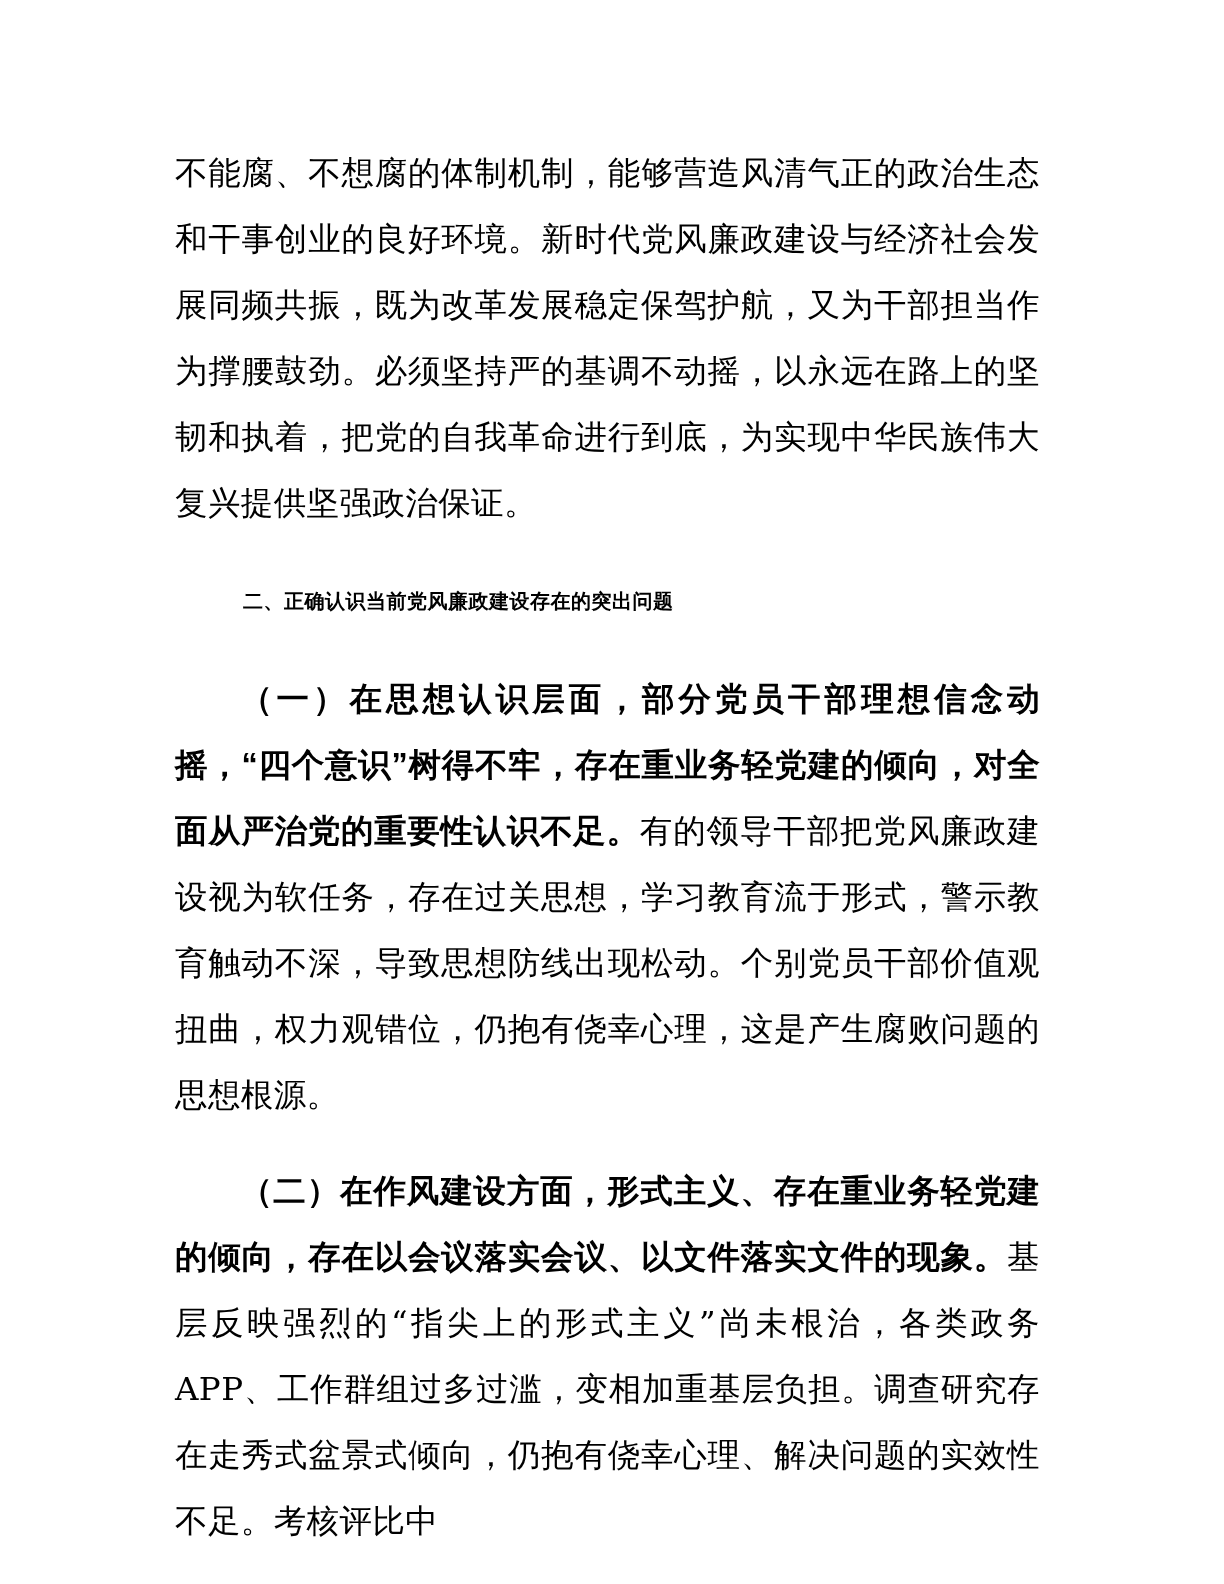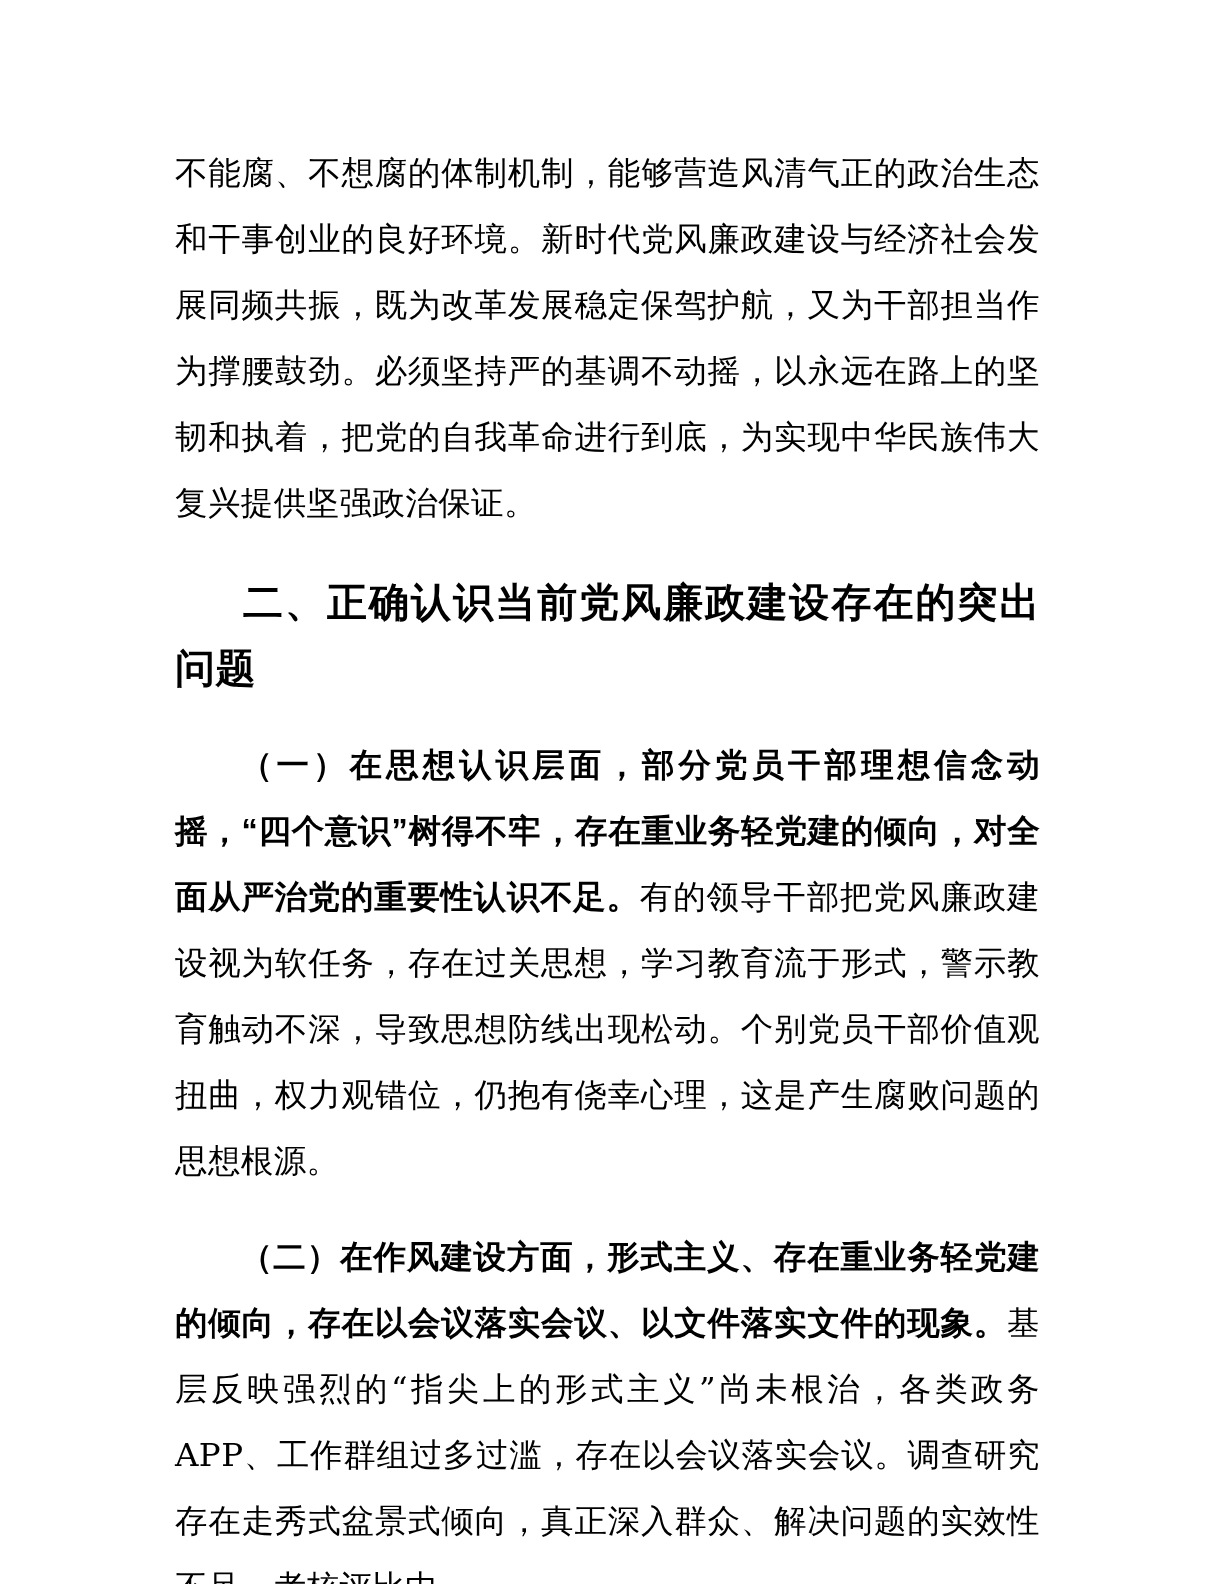--- a/index.html
+++ b/index.html
@@ -34,23 +34,23 @@
     letter-spacing: 0.4px;
   }
   p.indent {
     text-indent: 65px;
   }
   p.body-text {
     font-family: "DejaVu Serif", "Liberation Serif", serif;
     font-weight: 400;
   }
   p.heading {
-    font-family: Liberation Serif, serif;
+    font-family: Liberation Mono, monospace;
     font-weight: 700;
-    font-size: 40px;
+    font-size: 20px;
     text-indent: 68px;
     letter-spacing: 0.5px;
   }
   .gap-before {
     margin-top: 34px;
   }
   .gap-before-sm {
     margin-top: 30px;
   }
   .b {
@@ -64,16 +64,16 @@
 
 <div class="page">
   <div class="doc-body">
 
     <p class="body-text">不能腐、不想腐的体制机制，能够营造风清气正的政治生态和干事创业的良好环境。新时代党风廉政建设与经济社会发展同频共振，既为改革发展稳定保驾护航，又为干部担当作为撑腰鼓劲。必须坚持严的基调不动摇，以永远在路上的坚韧和执着，把党的自我革命进行到底，为实现中华民族伟大复兴提供坚强政治保证。</p>
 
     <p class="heading gap-before">二、正确认识当前党风廉政建设存在的突出问题</p>
 
     <p class="body-text indent gap-before-sm"><span class="b">（一）在思想认识层面，部分党员干部理想信念动摇，“四个意识”树得不牢，存在重业务轻党建的倾向，对全面从严治党的重要性认识不足。</span><span>有的领导干部把党风廉政建设视为软任务，存在过关思想，学习教育流于形式，警示教育触动不深，导致思想防线出现松动。个别党员干部价值观扭曲，权力观错位，仍抱有侥幸心理，这是产生腐败问题的思想根源。</span></p>
 
-    <p class="body-text indent gap-before-sm"><span class="b">（二）在作风建设方面，形式主义、存在重业务轻党建的倾向，存在以会议落实会议、以文件落实文件的现象。</span><span>基层反映强烈的“指尖上的形式主义”尚未根治，各类政务APP、工作群组过多过滥，存在以会议落实会议。调查研究存在走秀式盆景式倾向，真正深入群众、解决问题的实效性不足。考核评比中</span></p>
+    <p class="body-text indent gap-before-sm"><span class="b">（二）在作风建设方面，形式主义、存在重业务轻党建的倾向，存在以会议落实会议、以文件落实文件的现象。</span><span>基层反映强烈的“指尖上的形式主义”尚未根治，各类政务APP、工作群组过多过滥，变相加重基层负担。调查研究存在走秀式盆景式倾向，仍抱有侥幸心理、解决问题的实效性不足。考核评比中</span></p>
 
   </div>
 </div>
 
 </body></html>

